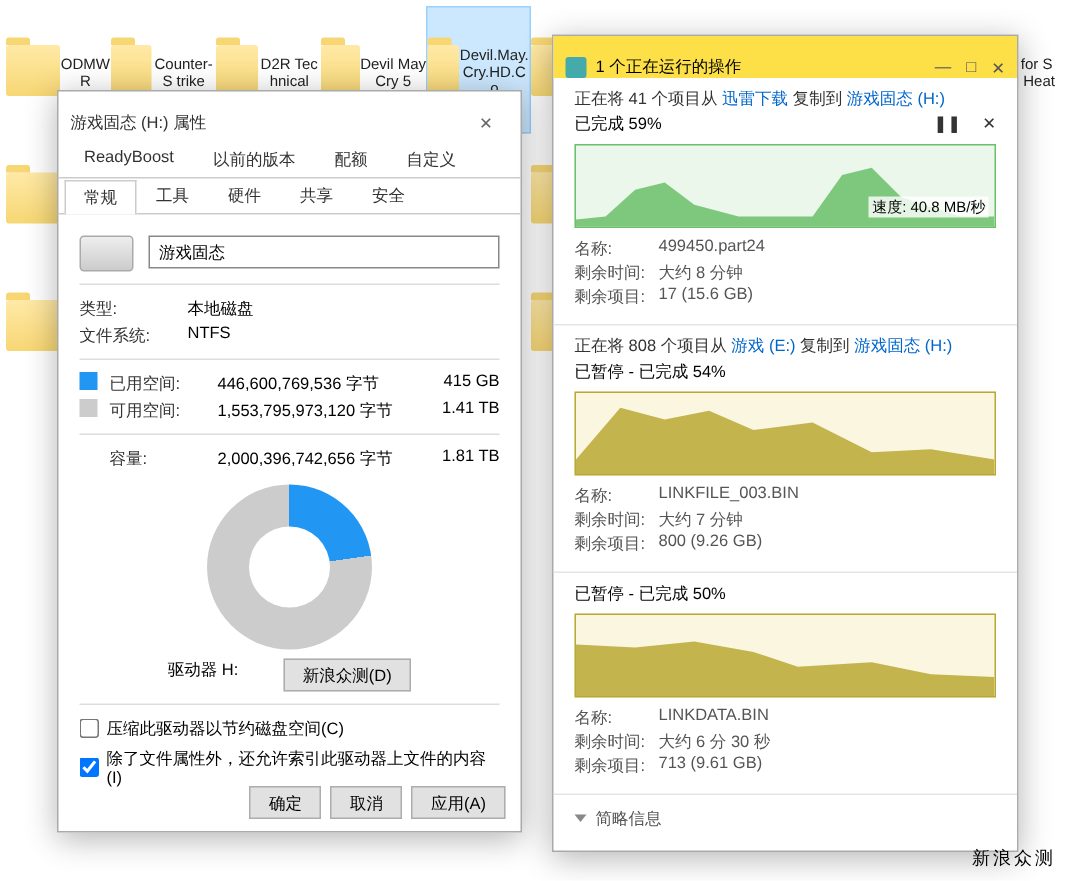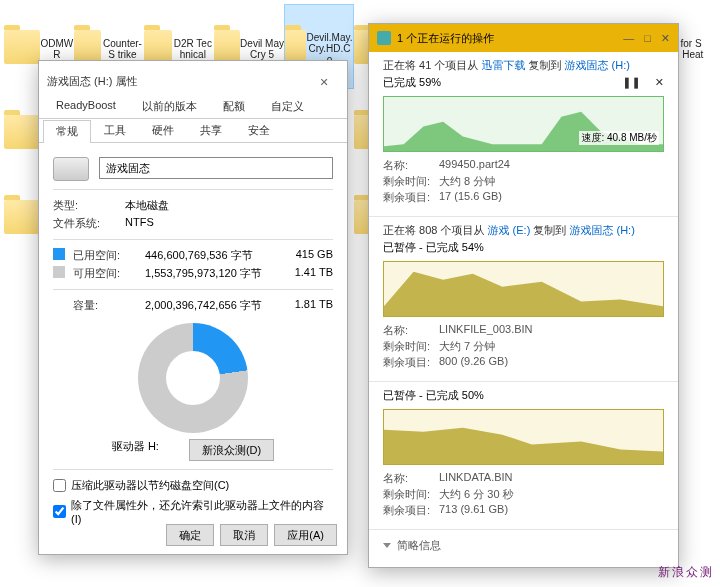--- a/index.html
+++ b/index.html
@@ -29,38 +29,38 @@
 .sq{width:12px;height:12px;margin-right:8px;display:inline-block}
 .chart{width:110px;height:110px;margin:10px auto;position:relative}
 .donut{width:100%;height:100%;border-radius:50%;background:conic-gradient(#2196f3 0 82deg,#ccc 82deg 360deg)}
 .donut:after{content:"";position:absolute;inset:28px;background:#fff;border-radius:50%}
 .drv-lbl{text-align:center;font-size:11px;margin-top:-4px;display:flex;justify-content:center;gap:30px}
 .btn{height:22px;padding:0 12px;border:1px solid #adadad;background:#e1e1e1;font-size:11px;cursor:default}
 .chk{display:flex;align-items:center;gap:5px;margin:5px 0;font-size:11px}
 .chk input{width:13px;height:13px}
 .dlg-btns{position:absolute;bottom:8px;right:10px;display:flex;gap:6px}
 .copies{left:368px;top:23px;width:311px;height:545px}
-.copies .tbar{height:28px;display:flex;align-items:center;padding:0 8px;background:#eab308;font-size:11px}
+.copies .tbar{height:28px;display:flex;align-items:flex-end;padding:0 8px;background:#fde047;font-size:11px}
 .copies .tbar .ico{width:14px;height:14px;background:#4aa;border-radius:2px;margin-right:6px}
 .copies .tbar .wbtns{margin-left:auto;display:flex;gap:10px;color:#555}
 .op{padding:6px 14px 10px;border-bottom:1px solid #e5e5e5}
 .op .hdr{font-size:11px;color:#333;margin-bottom:2px}
 .op .hdr a{color:#0066cc;text-decoration:none}
 .op .stat{font-size:13px;display:flex;align-items:center;gap:8px}
 .op .ctrls{margin-left:auto;display:flex;gap:14px;font-size:13px;color:#333}
 .graph{height:56px;border:1px solid;margin:6px 0;position:relative;overflow:hidden}
 .g1{border-color:#6bbf6b;background:#eaf7ea}
 .g2,.g3{border-color:#b8a833;background:#faf6e0}
 .graph svg{position:absolute;inset:0}
 .speed{position:absolute;right:4px;bottom:6px;font-size:10px;background:rgba(255,255,255,.8);padding:0 2px}
 .ln{display:flex;font-size:11px;color:#555;margin:1px 0}
 .ln .k2{width:56px}
 .more{padding:8px 14px;font-size:11px;color:#555;display:flex;align-items:center;gap:6px}
 .more .chev{display:inline-block;width:0;height:0;border-left:4px solid transparent;border-right:4px solid transparent;border-top:5px solid #888}
-.wm{position:absolute;right:6px;bottom:6px;font-size:12px;color:#701a75;letter-spacing:2px}
+.wm{position:absolute;right:16px;bottom:6px;font-size:12px;color:#000000;letter-spacing:2px}
 </style>
 </head>
 <body>
 
 <div class="desktop">
     <div class="folder">
       <div class="fico"></div>
       <div class="flbl">ODMWR</div>
     </div>
     <div class="folder">

